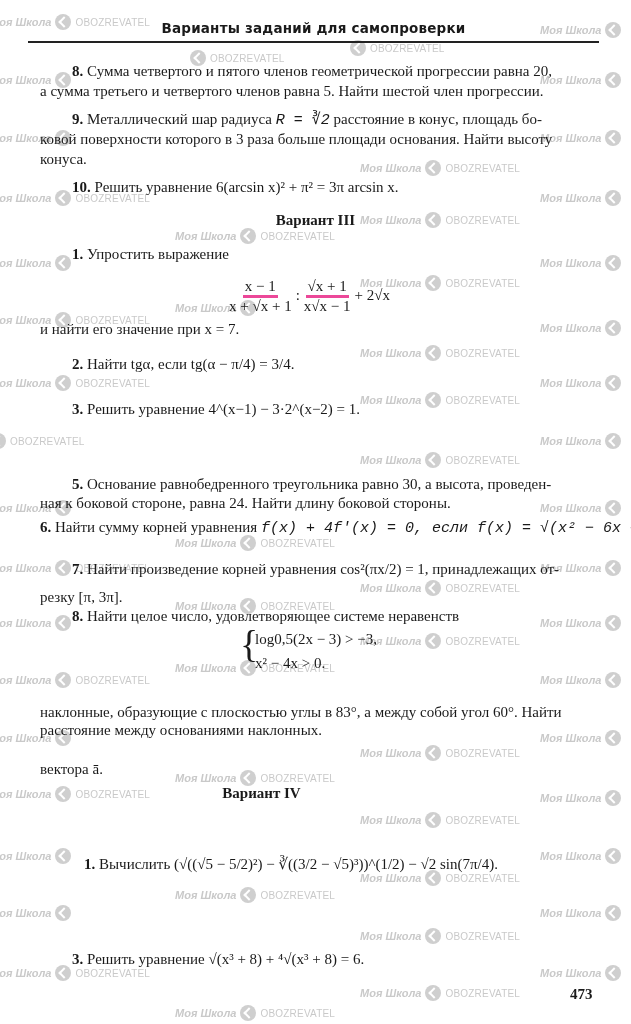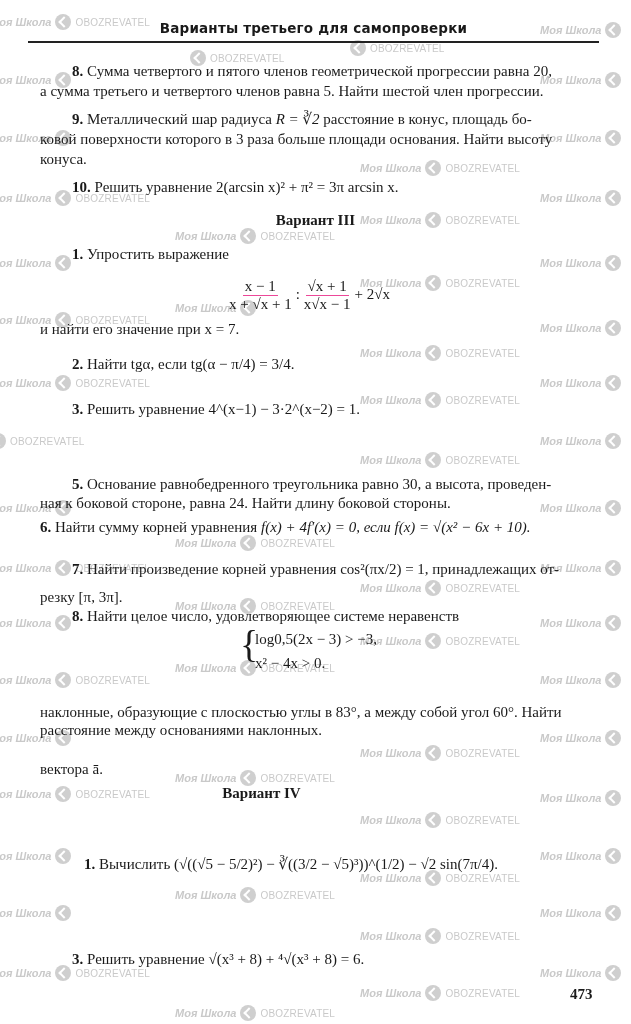--- a/index.html
+++ b/index.html
@@ -16,24 +16,24 @@
         border-left: 2px solid #fff; border-bottom: 2px solid #fff; transform: rotate(45deg); }
   .wm .brand { font-size: 10px; letter-spacing: 0.2px; }
 
   .header { position: absolute; left: 28px; top: 20px; width: 571px; text-align: center;
             font-family: "DejaVu Sans", sans-serif; font-weight: bold; font-size: 13.5px; letter-spacing: 0.2px; }
   .rule { position: absolute; left: 28px; top: 41px; width: 571px; height: 2px; background: #222; }
 
   .t { position: absolute; font-size: 15px; line-height: 19px; white-space: nowrap; }
   .t b { font-weight: bold; }
   .ctr { position: absolute; font-weight: bold; font-size: 15px; text-align: center; }
-  i.v { font-style: italic; }
+  i.v { font-style: italic; font-family: Liberation Mono, monospace; }
 
   .frac { display: inline-flex; flex-direction: column; align-items: center; vertical-align: middle; margin: 0 2px; }
-  .frac .num { border-bottom: 1px solid #ec4899; padding: 0 2px; line-height: 17px; }
+  .frac .num { border-bottom: 3px solid #ec4899; padding: 0 2px; line-height: 17px; }
   .frac .den { padding: 0 2px; line-height: 17px; }
   .brace { font-size: 38px; font-weight: 300; position: absolute; }
 
   .pagenum { position: absolute; left: 570px; top: 986px; font-weight: bold; font-size: 15px; }
 </style>
 </head>
 <body>
 
 <div class="page">
 
@@ -287,31 +287,31 @@
       <span class="school">Моя Школа</span>
       <span class="logo"></span>
       <span class="brand">OBOZREVATEL</span>
     </div>
   <div class="wm" style="left:175px;top:1005px">
       <span class="school">Моя Школа</span>
       <span class="logo"></span>
       <span class="brand">OBOZREVATEL</span>
     </div>
 
-  <div class="header">Варианты третьего для самопроверки</div>
+  <div class="header">Варианты заданий для самопроверки</div>
   <div class="rule"></div>
 
   <div class="t" style="left:72px;top:62px"><b>8.</b> <span>Сумма четвертого и пятого членов геометрической прогрессии равна 20,</span></div>
   <div class="t" style="left:40px;top:82px">а сумма третьего и четвертого членов равна 5. Найти шестой член прогрессии.</div>
 
   <div class="t" style="left:72px;top:110px"><b>9.</b> <span>Металлический шар радиуса</span> <i class="v">R = ∛2</i> <span>расстояние в конус, площадь бо-</span></div>
   <div class="t" style="left:40px;top:130px">ковой поверхности которого в 3 раза больше площади основания. Найти высоту</div>
   <div class="t" style="left:40px;top:150px">конуса.</div>
 
-  <div class="t" style="left:72px;top:178px"><b>10.</b> <span>Решить уравнение</span> <span>2(arcsin x)² + π² = 3π arcsin x.</span></div>
+  <div class="t" style="left:72px;top:178px"><b>10.</b> <span>Решить уравнение</span> <span>6(arcsin x)² + π² = 3π arcsin x.</span></div>
 
   <div class="ctr" style="left:0;width:631px;top:212px">Вариант III</div>
 
   <div class="t" style="left:72px;top:245px"><b>1.</b> <span>Упростить выражение</span></div>
   <div class="t" style="left:225px;top:278px;line-height:17px">
     <span class="frac">
         <span class="num">x − 1</span>
         <span class="den">x + √x + 1</span>
       </span><span>:</span><span class="frac">
         <span class="num">√x + 1</span>

